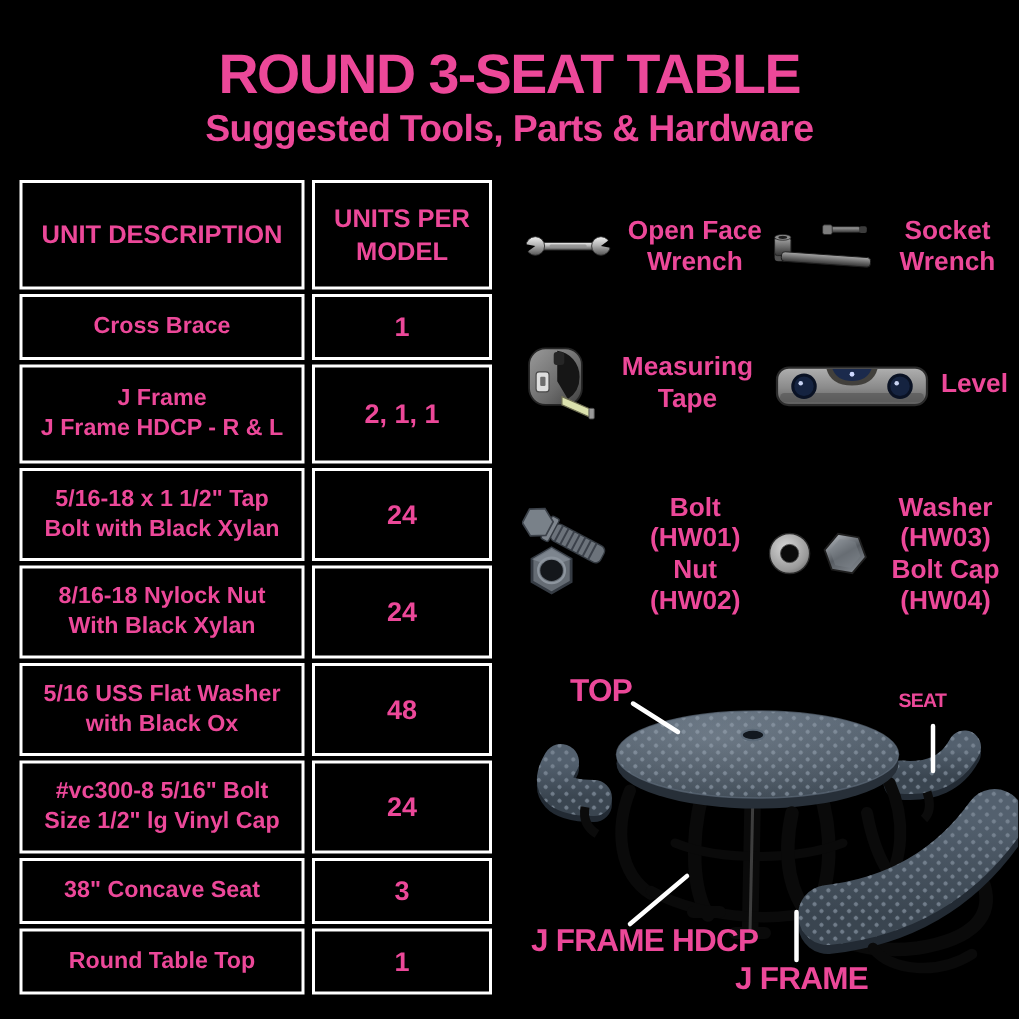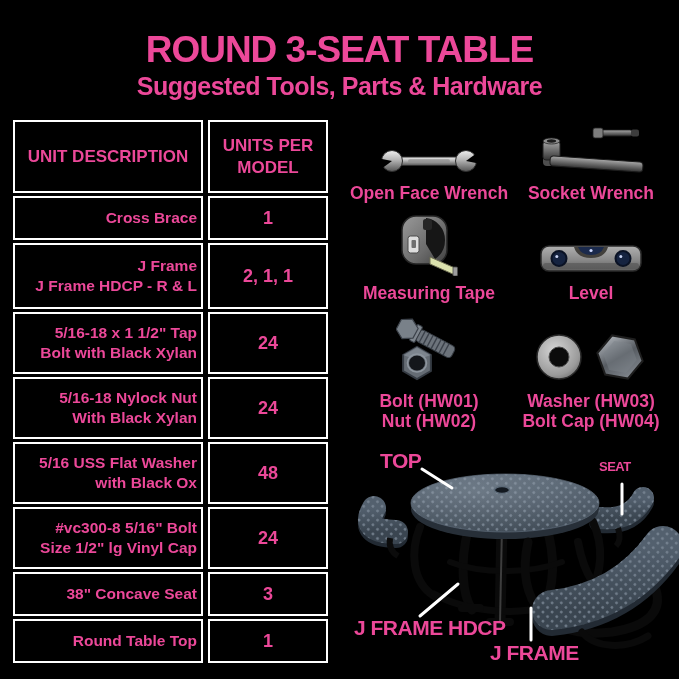--- a/index.html
+++ b/index.html
@@ -17,29 +17,29 @@
     display:grid;grid-template-columns:190px 120px;
     grid-template-rows:73px 44px 66px 62px 62px 62px 62px 44px 44px;
     gap:3px 5px;
   }
   .pt-cell{
     border:2px solid #fff;background:#000;
     display:flex;flex-direction:column;align-items:center;justify-content:center;
     text-align:center;font-weight:700;padding:2px 4px;box-sizing:border-box;
   }
   .pt-head{font-size:17px;line-height:1.25;}
-  .pt-desc{font-size:15.5px;line-height:1.3;align-items:flex-end;}
+  .pt-desc{font-size:15.5px;line-height:1.3;}
   .pt-units{font-size:18px;}
   .pt-cell span{display:block;}
   
   .tools{
     position:absolute;left:348px;top:124px;width:324px;
     display:grid;grid-template-columns:162px 162px;grid-template-rows:82px 100px 128px;
   }
-  .tool{display:flex;flex-direction:column;align-items:center;justify-content:flex-end;gap:7px;padding-bottom:2px;}
+  .tool{display:flex;flex-direction:row;align-items:center;justify-content:flex-end;gap:7px;padding-bottom:2px;}
   .tool-label{font-size:17.5px;font-weight:700;line-height:1.18;text-align:center;}
   .tool-label span{display:block;}
   
   .diagram{position:absolute;left:350px;top:442px;width:329px;height:237px;}
   .diagram svg.scene{position:absolute;left:0;top:0;}
   .callout{position:absolute;font-weight:800;letter-spacing:-0.5px;white-space:nowrap;}
   .co-top{left:30px;top:7px;font-size:21px;}
   .co-seat{left:249px;top:17px;font-size:13px;}
   .co-hdcp{left:4px;top:174px;font-size:21px;text-align:center;}
   .co-jframe{left:140px;top:199px;font-size:21px;}
@@ -79,21 +79,21 @@
 
     <div class="pt-cell pt-desc">
       <span>5/16-18 x 1 1/2" Tap</span>
       <span>Bolt with Black Xylan</span>
     </div>
     <div class="pt-cell pt-units">
       <span>24</span>
     </div>
 
     <div class="pt-cell pt-desc">
-      <span>5/16-18 Nylock Nut</span>
+      <span>8/16-18 Nylock Nut</span>
       <span>With Black Xylan</span>
     </div>
     <div class="pt-cell pt-units">
       <span>24</span>
     </div>
 
     <div class="pt-cell pt-desc">
       <span>5/16 USS Flat Washer</span>
       <span>with Black Ox</span>
     </div>

